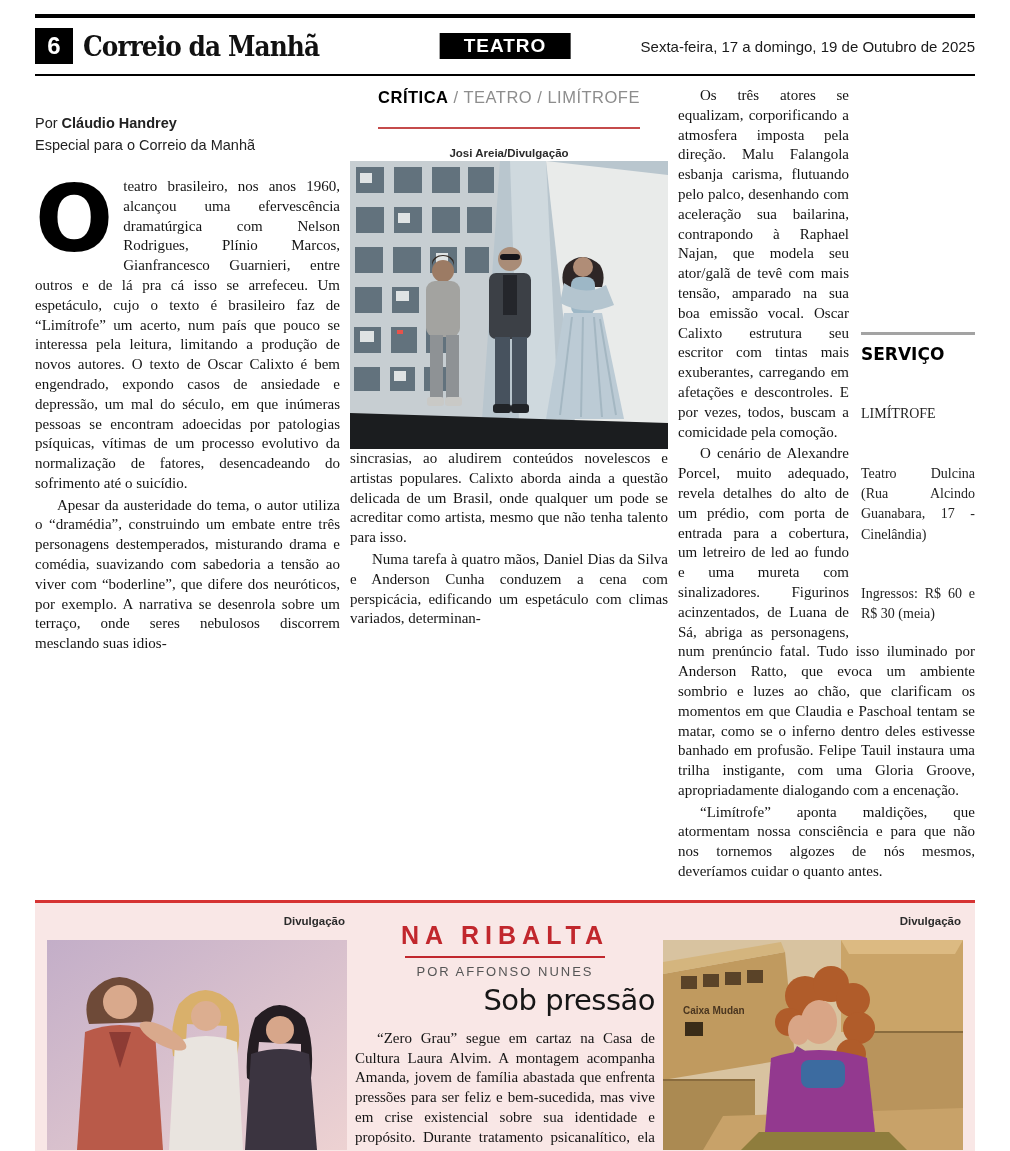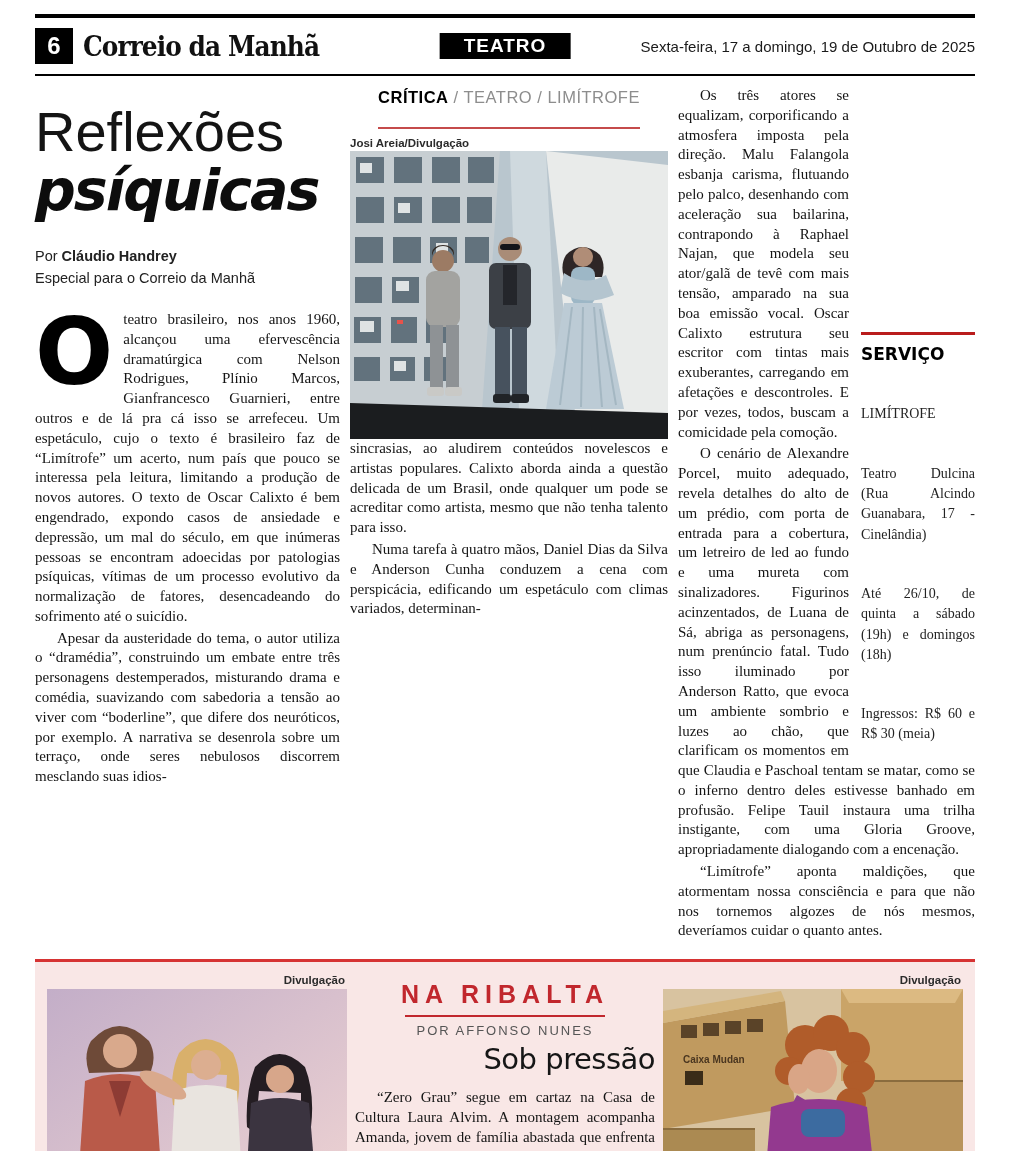--- a/index.html
+++ b/index.html
@@ -35,64 +35,60 @@
   .byline{margin:26px 0 20px 0;font-size:14.5px;line-height:1.55;color:#222;}
   .byline b{font-weight:bold;}
   .dropcap{float:left;font-family:"DejaVu Sans",sans-serif;font-weight:800;
     font-size:92px;line-height:74px;margin:6px 10px 0 0;color:#000;}
   
   .kicker-wrap{text-align:center;margin-top:2px;}
   .kicker{display:inline-block;border-bottom:2px solid #c54b4b;padding-bottom:20px;
     font-size:16.5px;letter-spacing:.5px;}
   .kicker .k1{font-weight:bold;color:#000;}
   .kicker .k2{color:#8d8d8d;font-weight:400;}
-  .photo-credit{text-align:left;font-size:11.5px;font-weight:bold;color:#2b2b2b;margin:8px 0 2px 0;}
+  .photo-credit{text-align:center;font-size:11.5px;font-weight:bold;color:#2b2b2b;margin:18px 0 2px 0;}
   .main-photo{width:318px;height:288px;display:block;}
   .caption{font-family:"DejaVu Sans",sans-serif;font-style:italic;font-size:14.5px;font-weight:500;
     text-align:center;line-height:1.4;margin:8px 6px 10px 6px;color:#1c1c1c;}
   
   .service-box{float:right;width:114px;margin:246px 0 6px 12px;
-    border-top:3px solid #b91c1c;padding-top:8px;}
+    border-top:3px solid #a3a3a3;padding-top:8px;}
   .service-title{font-family:"DejaVu Sans",sans-serif;font-weight:800;font-size:17px;color:#000;margin-bottom:4px;}
   .service-line{font-size:14px;line-height:1.45;color:#232323;margin-bottom:2px;margin-top:39px;}
   
   .ribalta{margin-top:16px;background:#f9e7e6;border-top:3px solid #d63333;
     padding:10px 12px 16px 12px;}
   .rib-grid{display:grid;grid-template-columns:300px 300px 300px;gap:8px;}
   .rib-title{color:#c1272d;font-weight:bold;font-size:25px;letter-spacing:6px;
     text-align:center;margin-top:8px;}
   .rib-underline{width:200px;border-top:2px solid #c1272d;margin:6px auto 6px auto;}
   .rib-author{text-align:center;color:#555;font-size:13px;letter-spacing:2px;margin-bottom:4px;}
   .rib-headline{font-family:"DejaVu Sans",sans-serif;font-size:29px;font-weight:400;
     text-align:right;margin:10px 0 12px 0;color:#161616;letter-spacing:-.5px;}
-  .rib-credit{text-align:right;font-size:11.5px;font-weight:bold;color:#2b2b2b;margin:2px 2px 1px 0;height:14px;}
+  .rib-credit{text-align:right;font-size:11.5px;font-weight:bold;color:#2b2b2b;margin:2px 2px 11px 0;height:14px;}
   .rib-photo{width:300px;height:210px;display:block;}
   .rib-body{margin-top:4px;}
 </style>
 </head>
 <body>
 
 <div class="page">
 
   <div class="top-rule"></div>
   <div class="masthead-row">
     <div class="pagenum">6</div>
     <div class="masthead-title">Correio da Manhã</div>
     <div class="section-badge">TEATRO</div>
     <div class="edition-date">Sexta-feira, 17 a domingo, 19 de Outubro de 2025</div>
   </div>
   <div class="header-rule"></div>
 
   <div class="main-grid">
 
     <div>
-      <div class="headline">
-        <div class="hl1">Reflexões</div>
-        <div class="hl2">psíquicas</div>
-      </div>
       <div class="byline">
         <span>Por </span><b>Cláudio Handrey</b><br>
         <span>Especial para o Correio da Manhã</span>
       </div>
       <div class="serif">
         <p><span class="dropcap">O</span><span>teatro brasileiro, nos anos 1960, alcançou uma efervescência dramatúrgica com Nelson Rodrigues, Plínio Marcos, Gianfrancesco Guarnieri, entre outros e de lá pra cá isso se arrefeceu. Um espetáculo, cujo o texto é brasileiro faz de “Limítrofe” um acerto, num país que pouco se interessa pela leitura, limitando a produção de novos autores. O texto de Oscar Calixto é bem engendrado, expondo casos de ansiedade e depressão, um mal do século, em que inúmeras pessoas se encontram adoecidas por patologias psíquicas, vítimas de um processo evolutivo da normalização de fatores, desencadeando do sofrimento até o suicídio.</span></p>
         <p class="ind">Apesar da austeridade do tema, o autor utiliza o “dramédia”, construindo um embate entre três personagens destemperados, misturando drama e comédia, suavizando com sabedoria a tensão ao viver com “boderline”, que difere dos neuróticos, por exemplo. A narrativa se desenrola sobre um terraço, onde seres nebulosos discorrem mesclando suas idios-</p>
       </div>
     </div>
 
@@ -185,21 +181,20 @@
         <p class="ind">Numa tarefa à quatro mãos, Daniel Dias da Silva e Anderson Cunha conduzem a cena com perspicácia, edificando um espetáculo com climas variados, determinan-</p>
       </div>
     </div>
 
     <div>
       <div class="serif">
         <div class="service-box">
           <div class="service-title">SERVIÇO</div>
           <div class="service-line">LIMÍTROFE</div>
           <div class="service-line">Teatro Dulcina (Rua Alcindo Guanabara, 17 - Cinelândia)</div>
-          <div class="service-line">Até 26/10, de quinta a sábado (19h) e domingos (18h)</div>
           <div class="service-line">Ingressos: R$ 60 e R$ 30 (meia)</div>
         </div>
         <p class="ind">Os três atores se equalizam, corporificando a atmosfera imposta pela direção. Malu Falangola esbanja carisma, flutuando pelo palco, desenhando com aceleração sua bailarina, contrapondo à Raphael Najan, que modela seu ator/galã de tevê com mais tensão, amparado na sua boa emissão vocal. Oscar Calixto estrutura seu escritor com tintas mais exuberantes, carregando em afetações e descontroles. E por vezes, todos, buscam a comicidade pela comoção.</p>
         <p class="ind">O cenário de Alexandre Porcel, muito adequado, revela detalhes do alto de um prédio, com porta de entrada para a cobertura, um letreiro de led ao fundo e uma mureta com sinalizadores. Figurinos acinzentados, de Luana de Sá, abriga as personagens, num prenúncio fatal. Tudo isso iluminado por Anderson Ratto, que evoca um ambiente sombrio e luzes ao chão, que clarificam os momentos em que Claudia e Paschoal tentam se matar, como se o inferno dentro deles estivesse banhado em profusão. Felipe Tauil instaura uma trilha instigante, com uma Gloria Groove, apropriadamente dialogando com a encenação.</p>
         <p class="ind">“Limítrofe” aponta maldições, que atormentam nossa consciência e para que não nos tornemos algozes de nós mesmos, deveríamos cuidar o quanto antes.</p>
       </div>
     </div>
   </div>
 
   <div class="ribalta">

